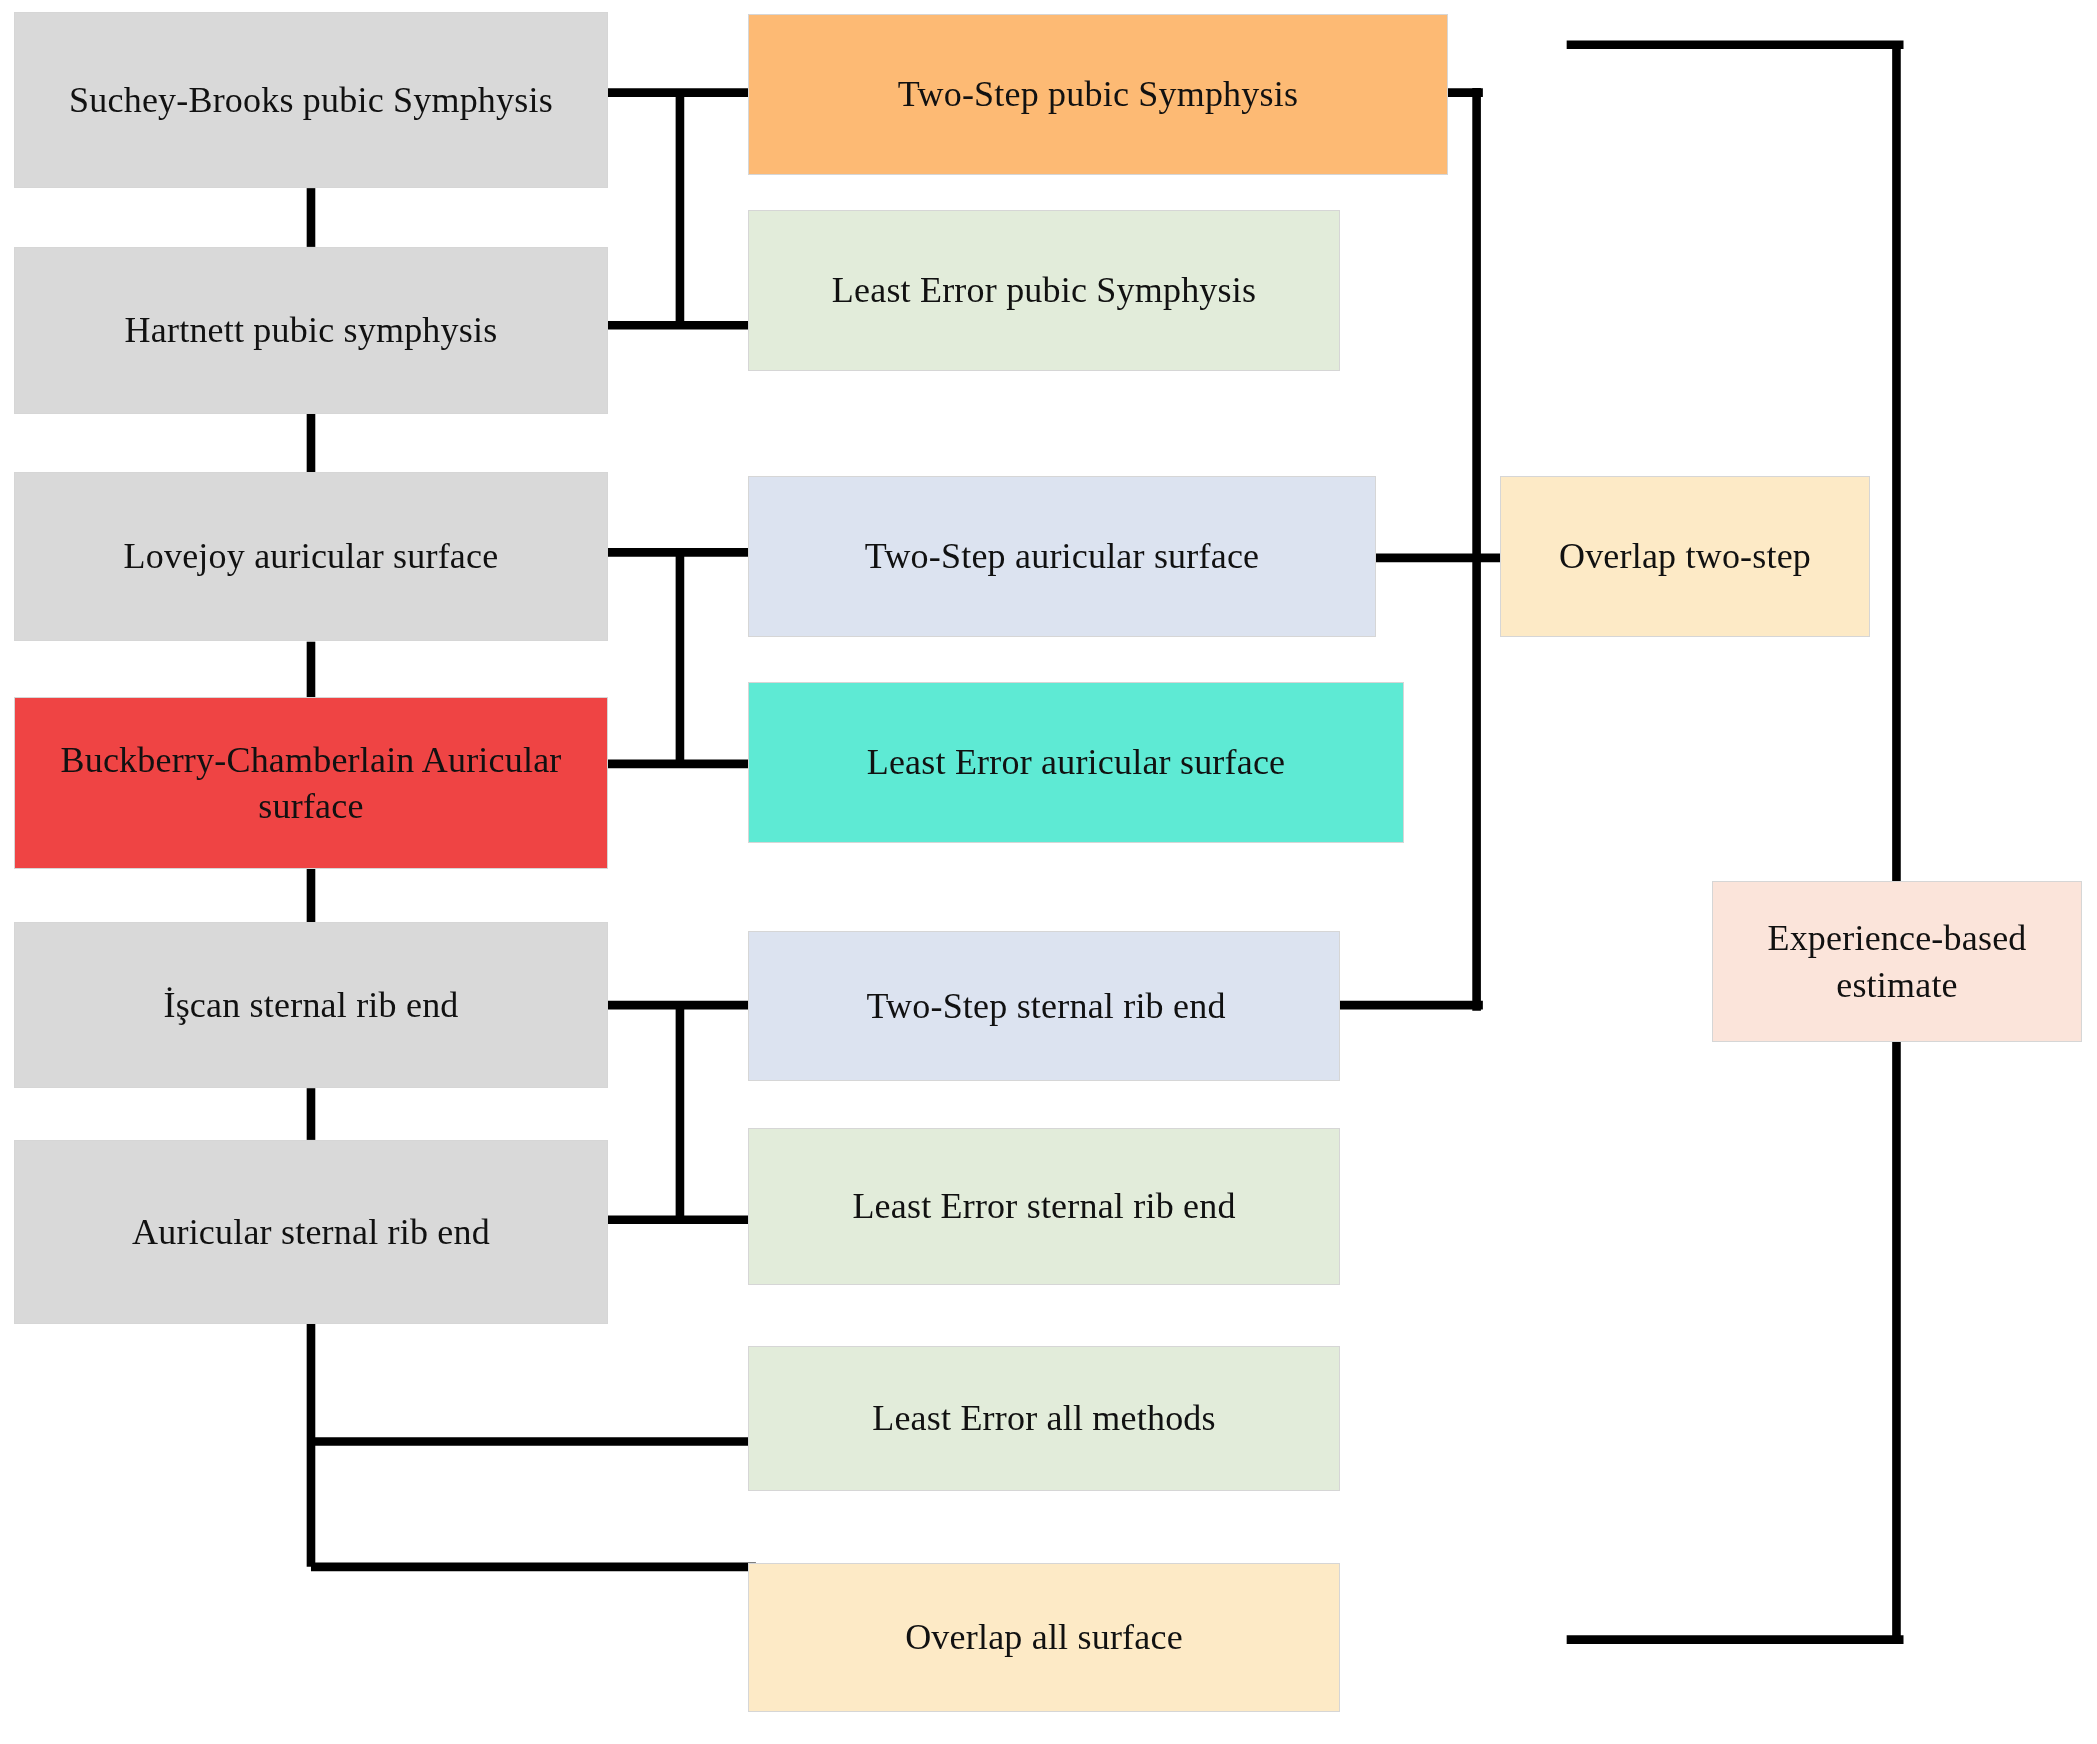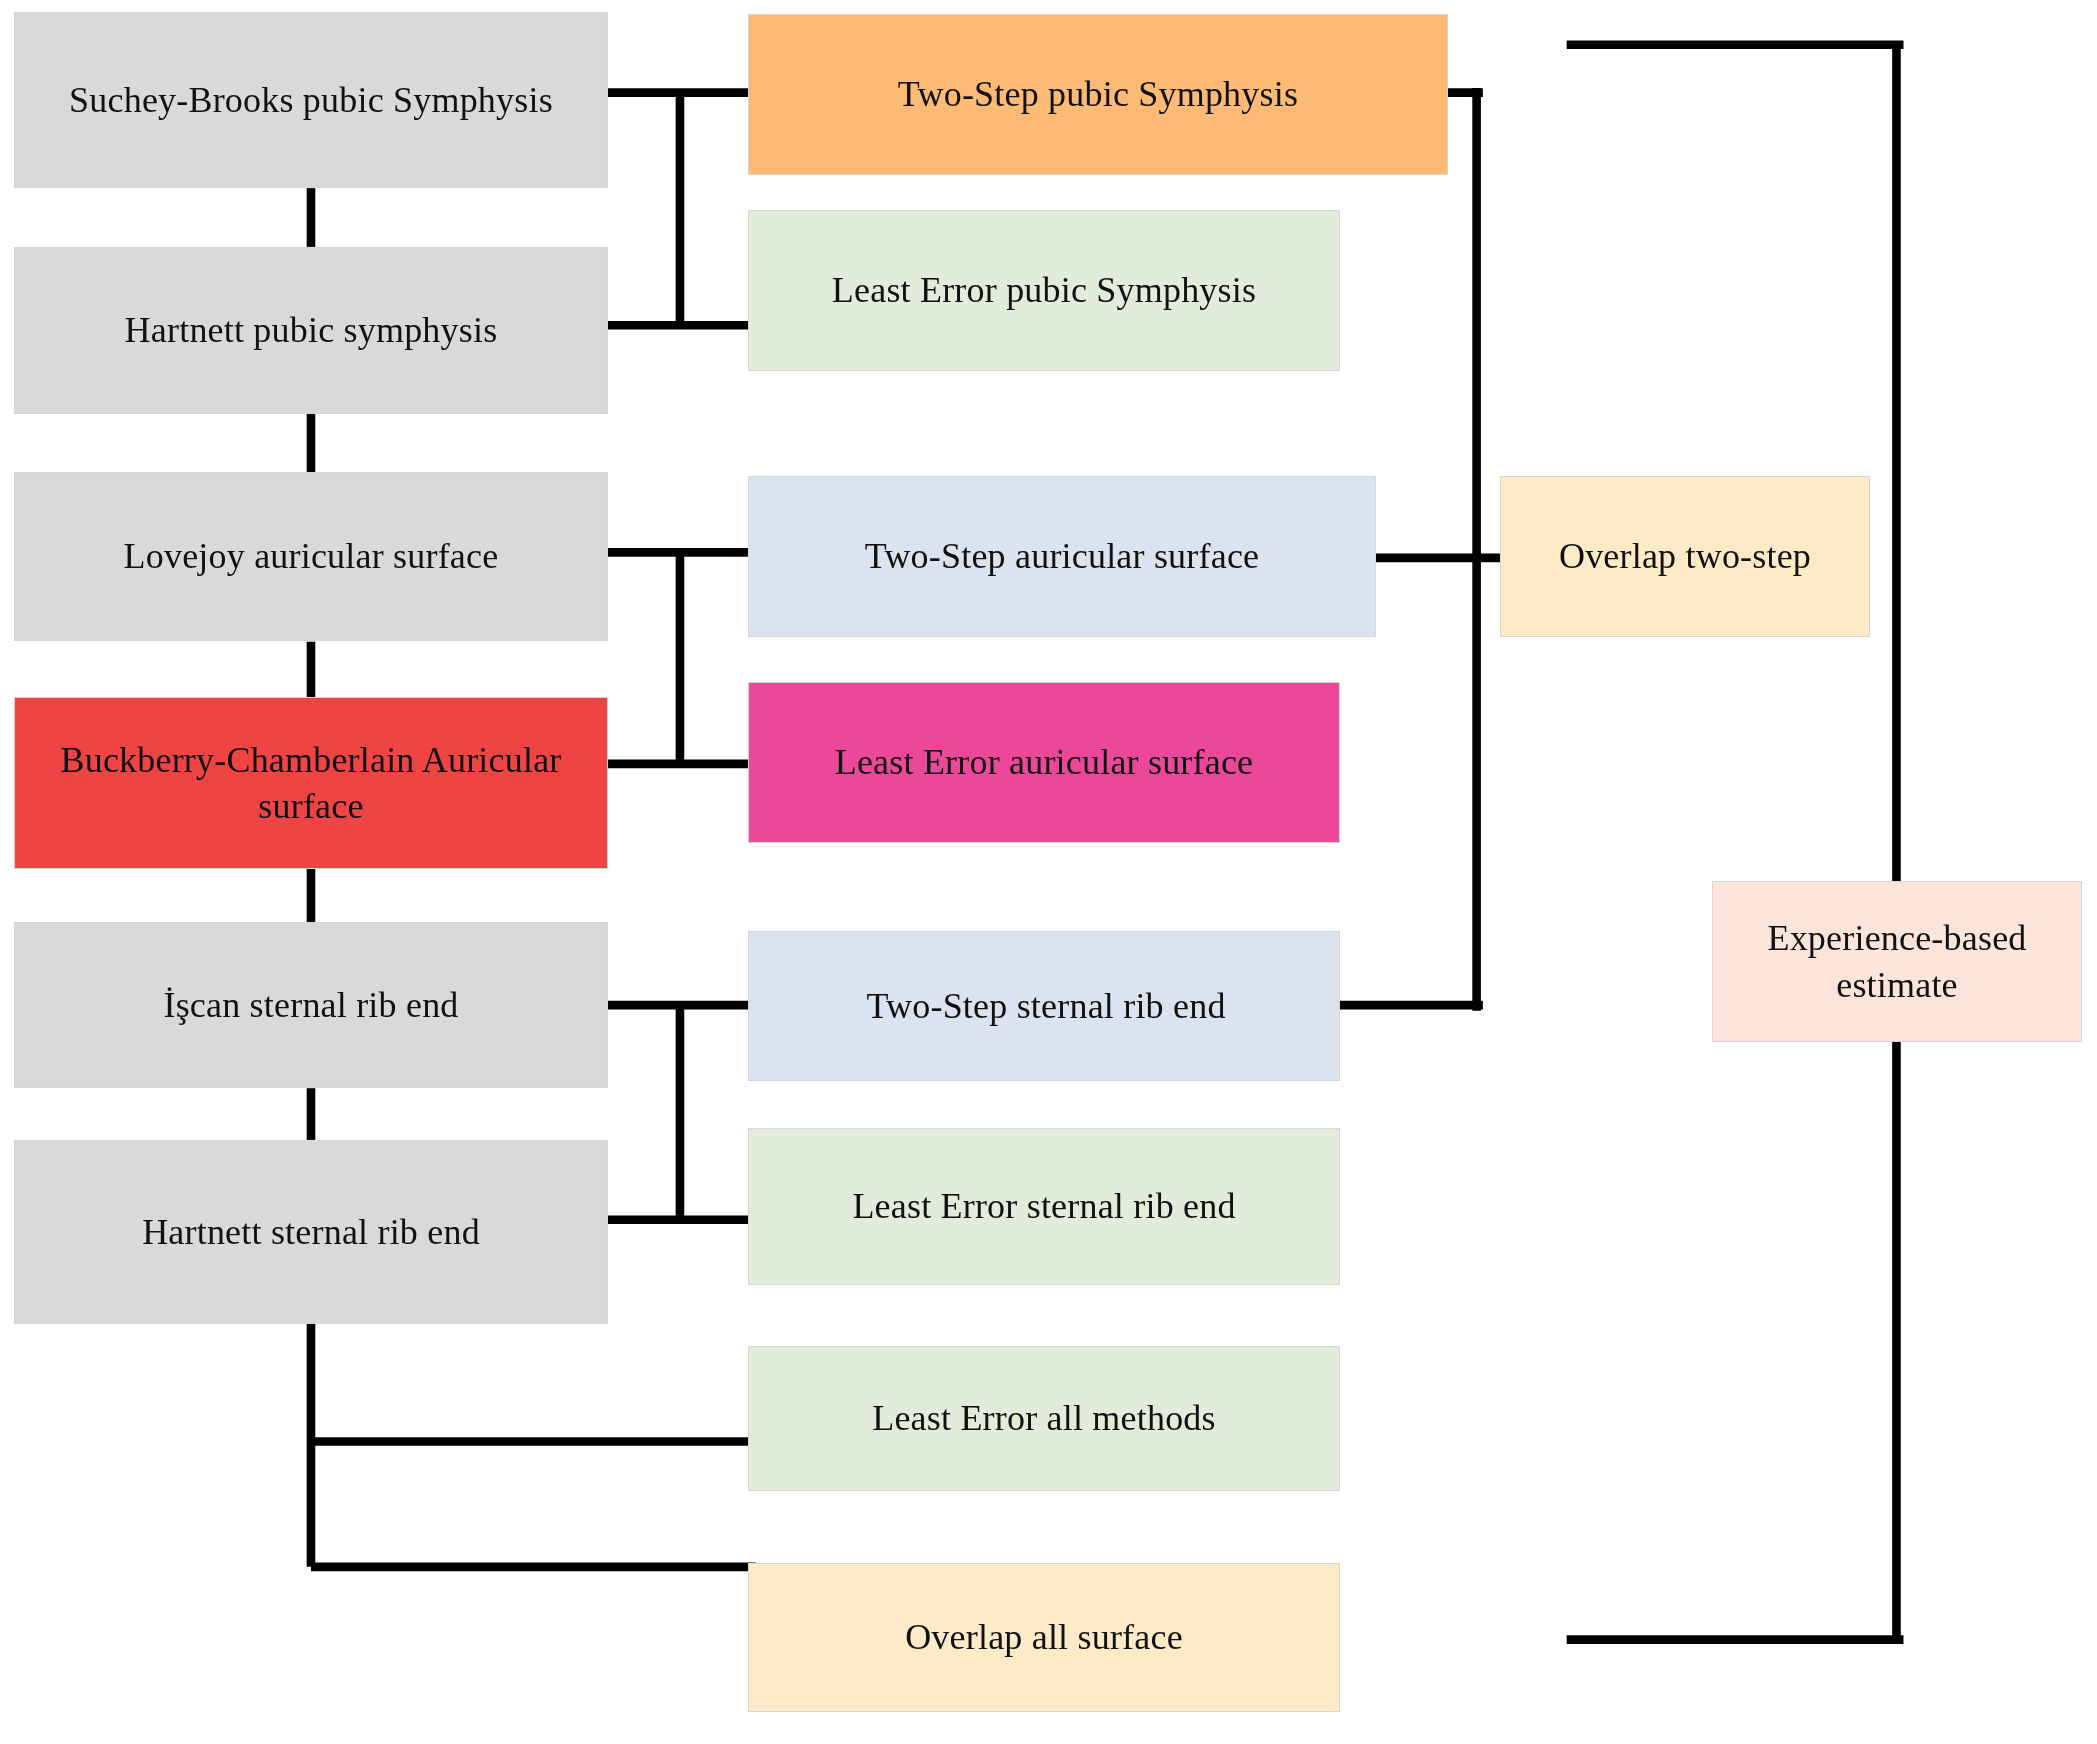--- a/index.html
+++ b/index.html
@@ -84,32 +84,32 @@
       <div class="node" style="left: 14px; top: 472px; width: 594px; height: 169px; background: rgb(217, 217, 217);">
         <span class="node-label">Lovejoy auricular surface</span>
       </div>
       <div class="node" style="left: 14px; top: 697px; width: 594px; height: 172px; background: #ef4444;">
         <span class="node-label">Buckberry-Chamberlain Auricular surface</span>
       </div>
       <div class="node" style="left: 14px; top: 922px; width: 594px; height: 166px; background: rgb(217, 217, 217);">
         <span class="node-label">İşcan sternal rib end</span>
       </div>
       <div class="node" style="left: 14px; top: 1140px; width: 594px; height: 184px; background: rgb(217, 217, 217);">
-        <span class="node-label">Hartnett sternal rib end</span>
+        <span class="node-label">Auricular sternal rib end</span>
       </div>
       <div class="node" style="left: 748px; top: 14px; width: 700px; height: 161px; background: #fdba74;">
         <span class="node-label">Two-Step pubic Symphysis</span>
       </div>
       <div class="node" style="left: 748px; top: 210px; width: 592px; height: 161px; background: rgb(226, 236, 218);">
         <span class="node-label">Least Error pubic Symphysis</span>
       </div>
       <div class="node" style="left: 748px; top: 476px; width: 628px; height: 161px; background: rgb(220, 227, 240);">
         <span class="node-label">Two-Step auricular surface</span>
       </div>
-      <div class="node" style="left: 748px; top: 682px; width: 592px; height: 161px; background: #ec4899;">
+      <div class="node" style="left: 748px; top: 682px; width: 656px; height: 161px; background: #5eead4;">
         <span class="node-label">Least Error auricular surface</span>
       </div>
       <div class="node" style="left: 748px; top: 931px; width: 592px; height: 150px; background: rgb(220, 227, 240); padding-left: 18px;">
         <span class="node-label">Two-Step sternal rib end</span>
       </div>
       <div class="node" style="left: 748px; top: 1128px; width: 592px; height: 157px; background: rgb(226, 236, 218);">
         <span class="node-label">Least Error sternal rib end</span>
       </div>
       <div class="node" style="left: 748px; top: 1346px; width: 592px; height: 145px; background: rgb(226, 236, 218);">
         <span class="node-label">Least Error all methods</span>

